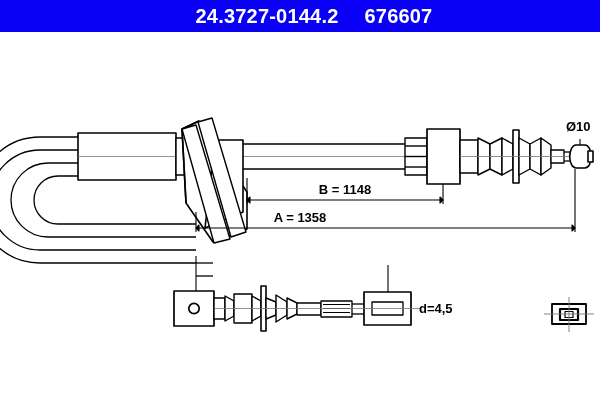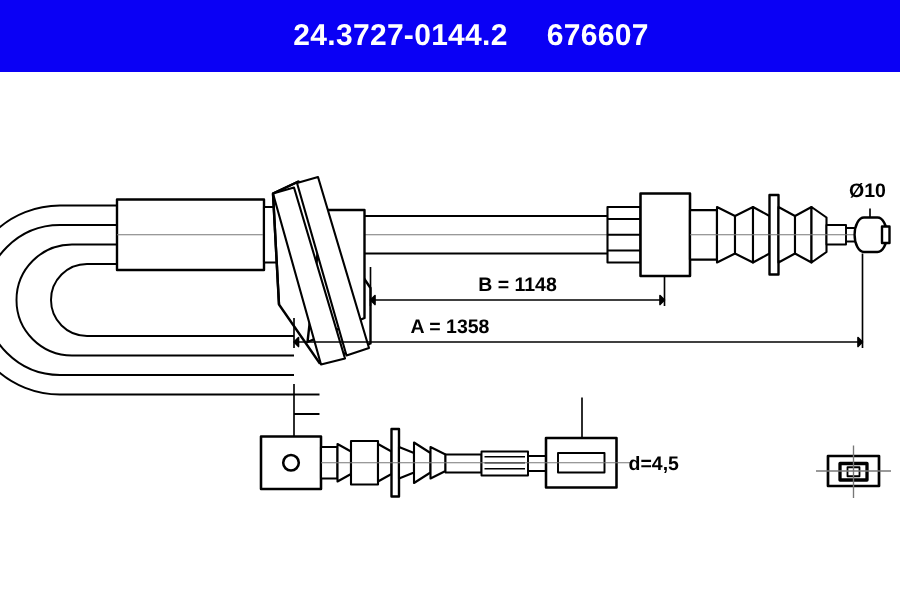--- a/index.html
+++ b/index.html
@@ -17,21 +17,21 @@
     position: relative;
     width: 600px;
     height: 400px;
     background: #ffffff;
   }
   #title-bar {
     position: absolute;
     left: 0;
     top: 0;
     width: 600px;
-    height: 48px;
+    height: 32px;
     background: #0a00f5;
     display: flex;
     align-items: center;
     justify-content: center;
     gap: 26px;
     box-sizing: border-box;
     padding-left: 28px;
   }
   #title-bar .t {
     color: #ffffff;

